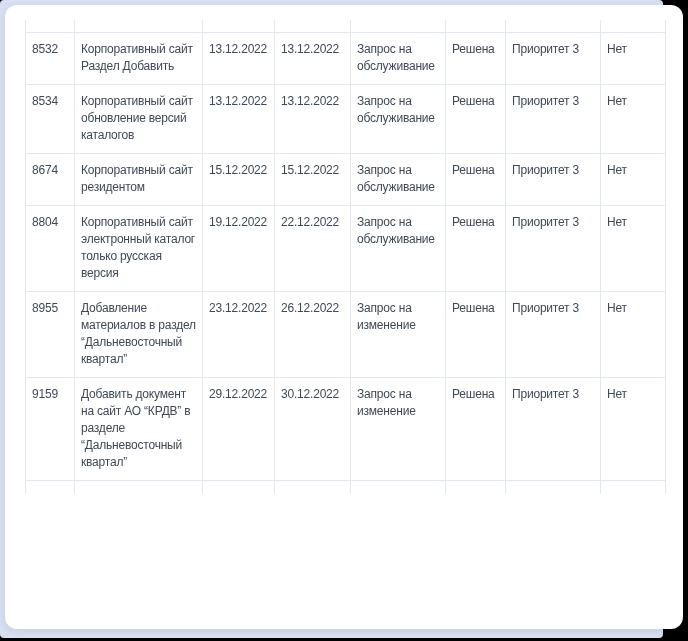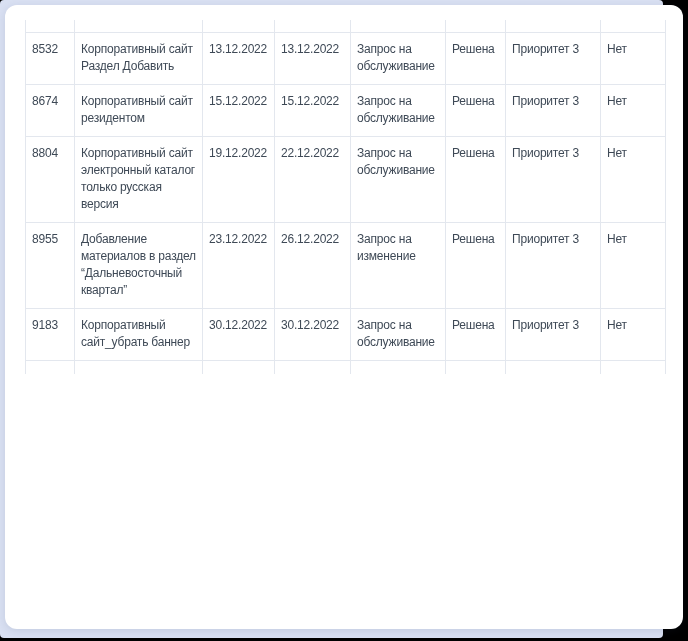--- a/index.html
+++ b/index.html
@@ -88,20 +88,30 @@
     <td>8532</td>
     <td>Корпоративный сайт Раздел Добавить</td>
     <td>13.12.2022</td>
     <td>13.12.2022</td>
     <td>Запрос на обслуживание</td>
     <td>Решена</td>
     <td>Приоритет 3</td>
     <td>Нет</td>
   </tr>
 
+  <tr class="data-row">
+    <td>8534</td>
+    <td>Корпоративный сайт обновление версий каталогов</td>
+    <td>13.12.2022</td>
+    <td>13.12.2022</td>
+    <td>Запрос на обслуживание</td>
+    <td>Решена</td>
+    <td>Приоритет 3</td>
+    <td>Нет</td>
+  </tr>
 
 
   <tr class="data-row">
     <td>8674</td>
     <td>Корпоративный сайт резидентом</td>
     <td>15.12.2022</td>
     <td>15.12.2022</td>
     <td>Запрос на обслуживание</td>
     <td>Решена</td>
     <td>Приоритет 3</td>
@@ -123,31 +133,31 @@
     <td>8955</td>
     <td>Добавление материалов в раздел “Дальневосточный квартал”</td>
     <td>23.12.2022</td>
     <td>26.12.2022</td>
     <td>Запрос на изменение</td>
     <td>Решена</td>
     <td>Приоритет 3</td>
     <td>Нет</td>
   </tr>
 
-
   <tr class="data-row">
-    <td>9183</td>
-    <td>Корпоративный сайт_убрать баннер</td>
+    <td>9159</td>
+    <td>Добавить документ на сайт АО “КРДВ” в разделе “Дальневосточный квартал”</td>
+    <td>29.12.2022</td>
     <td>30.12.2022</td>
-    <td>30.12.2022</td>
-    <td>Запрос на обслуживание</td>
+    <td>Запрос на изменение</td>
     <td>Решена</td>
     <td>Приоритет 3</td>
     <td>Нет</td>
   </tr>
+
 <tr class="partial partial-bottom">
             <td></td>
             <td></td>
             <td></td>
             <td></td>
             <td></td>
             <td></td>
             <td></td>
             <td></td>
           </tr>

